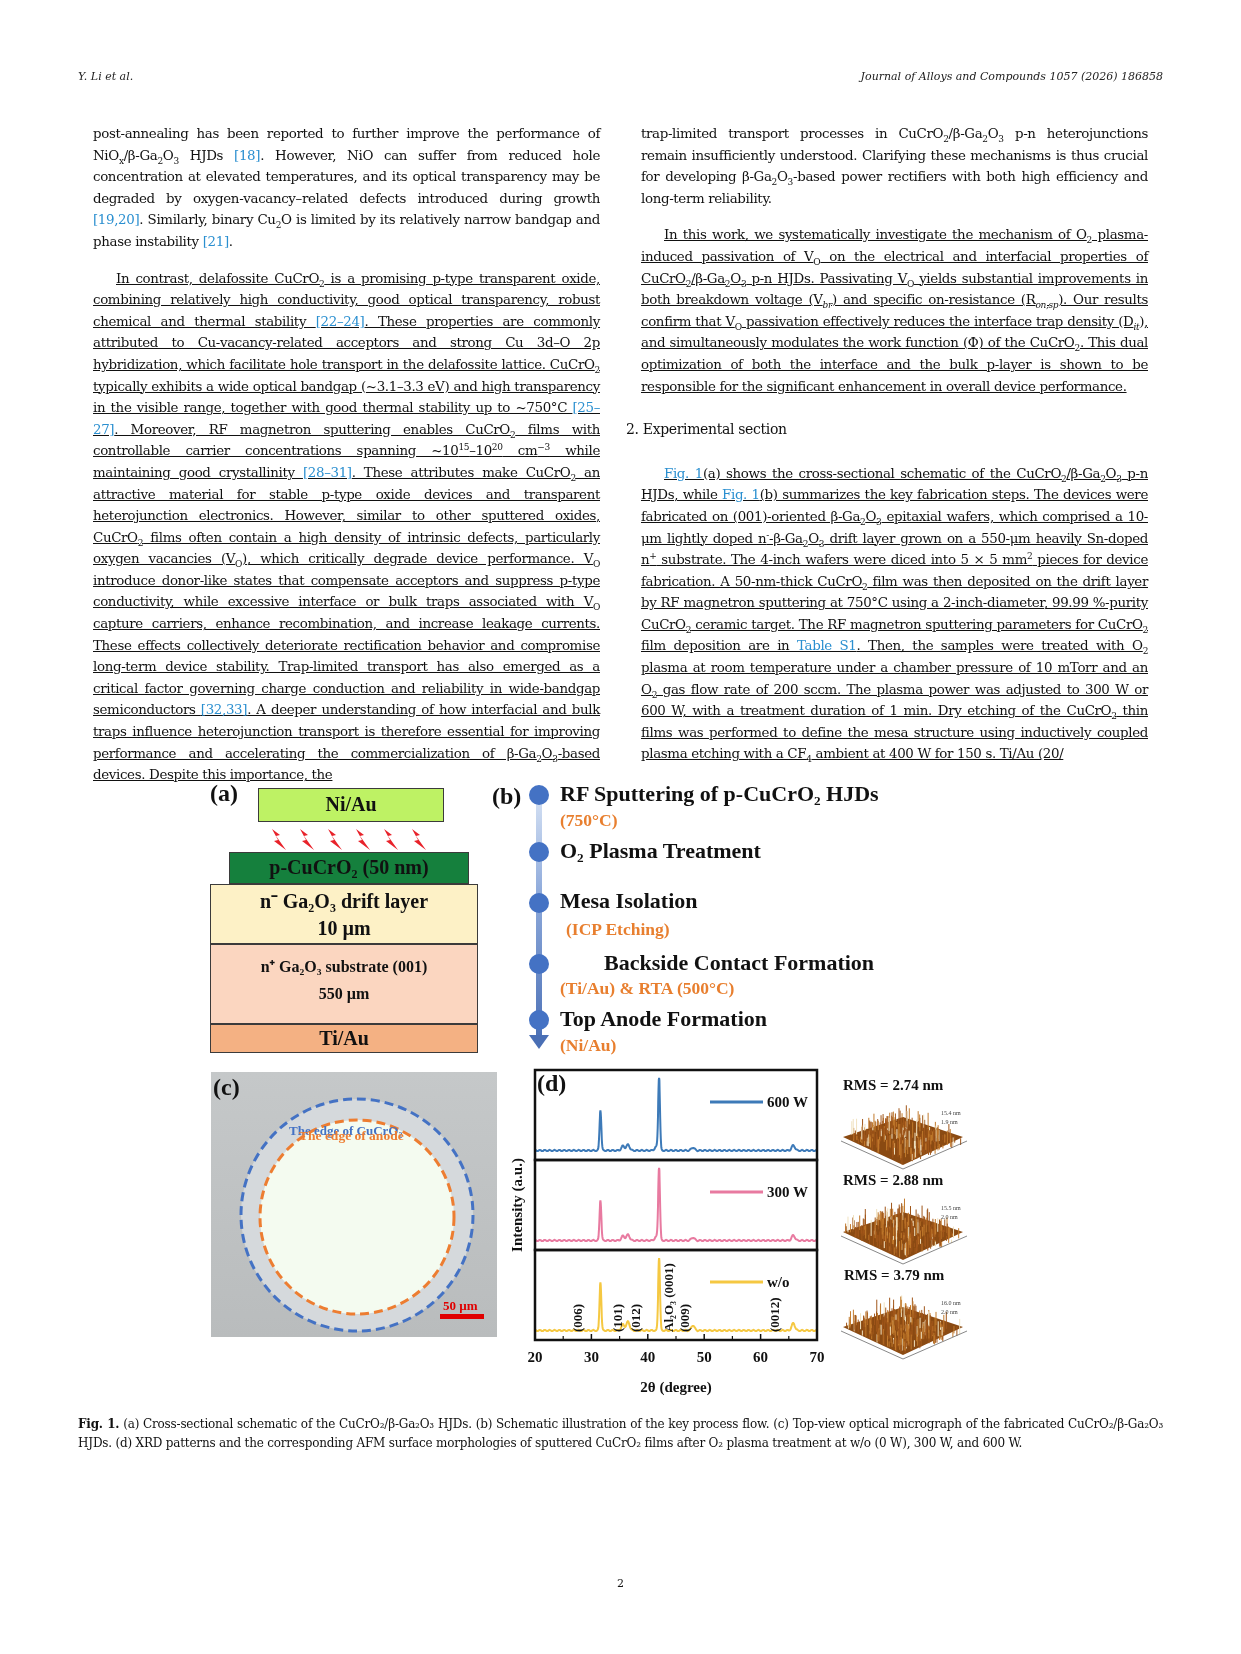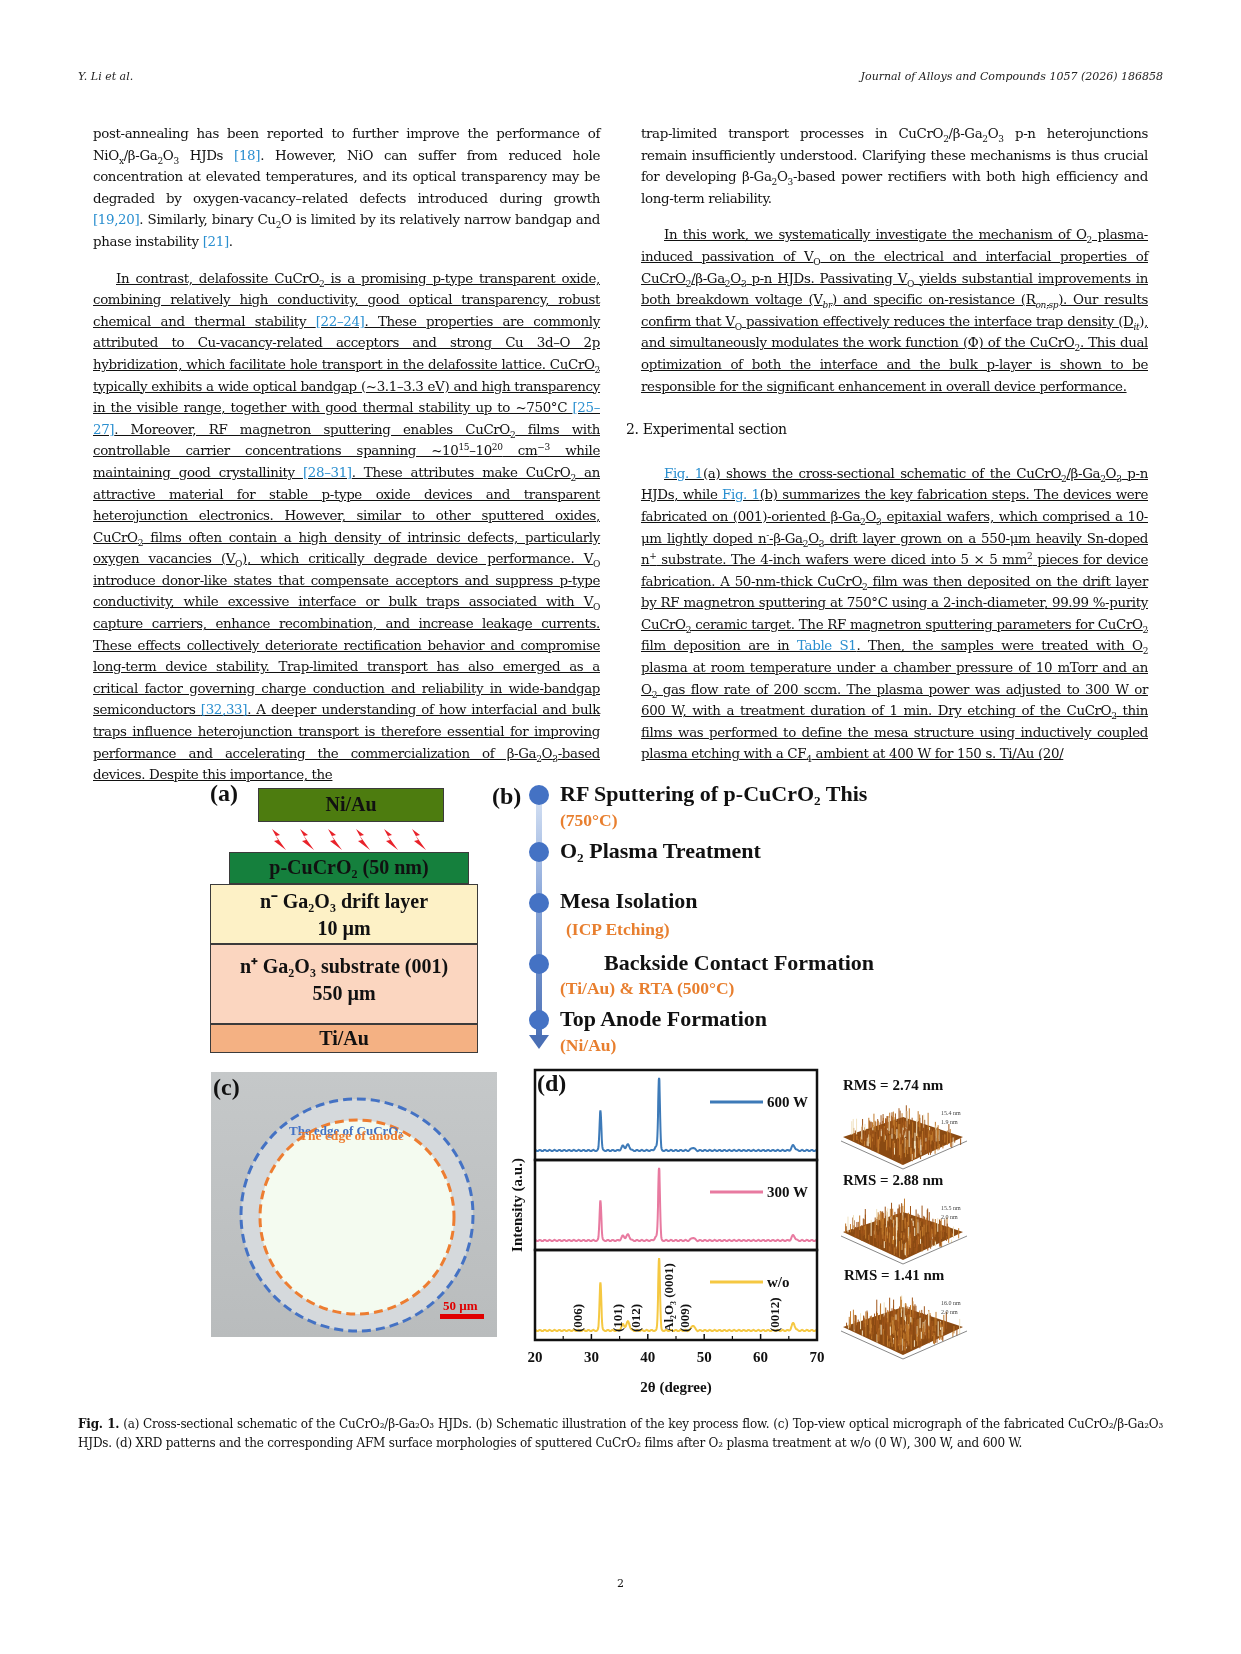--- a/index.html
+++ b/index.html
@@ -36,53 +36,53 @@
 
 <div class="col" style="left:626px;">
   <p><span>trap-limited transport processes in CuCrO</span><sub>2</sub><span>/β-Ga</span><sub>2</sub><span>O</span><sub>3</sub><span> p-n heterojunctions remain insufficiently understood. Clarifying these mechanisms is thus crucial for developing β-Ga</span><sub>2</sub><span>O</span><sub>3</sub><span>-based power rectifiers with both high efficiency and long-term reliability.</span></p>
   <p class="ind"><span>In this work, we systematically investigate the mechanism of O</span><sub>2</sub><span> plasma-induced passivation of V</span><sub>O</sub><span> on the electrical and interfacial properties of CuCrO</span><sub>2</sub><span>/β-Ga</span><sub>2</sub><span>O</span><sub>3</sub><span> p-n HJDs. Passivating V</span><sub>O</sub><span> yields substantial improvements in both breakdown voltage (V</span><sub style="font-style:italic">br</sub><span>) and specific on-resistance (R</span><sub style="font-style:italic">on,sp</sub><span>). Our results confirm that V</span><sub>O</sub><span> passivation effectively reduces the interface trap density (D</span><sub style="font-style:italic">it</sub><span>), and simultaneously modulates the work function (Φ) of the CuCrO</span><sub>2</sub><span>. This dual optimization of both the interface and the bulk p-layer is shown to be responsible for the significant enhancement in overall device performance.</span></p>
   <p class="sec">2.  Experimental section</p>
   <p class="ind"><a class="ref">Fig. 1</a><span>(a) shows the cross-sectional schematic of the CuCrO</span><sub>2</sub><span>/β-Ga</span><sub>2</sub><span>O</span><sub>3</sub><span> p-n HJDs, while </span><a class="ref">Fig. 1</a><span>(b) summarizes the key fabrication steps. The devices were fabricated on (001)-oriented β-Ga</span><sub>2</sub><span>O</span><sub>3</sub><span> epitaxial wafers, which comprised a 10-μm lightly doped n</span><sup>-</sup><span>-β-Ga</span><sub>2</sub><span>O</span><sub>3</sub><span> drift layer grown on a 550-μm heavily Sn-doped n</span><sup>+</sup><span> substrate. The 4-inch wafers were diced into 5 × 5 mm</span><sup>2</sup><span> pieces for device fabrication. A 50-nm-thick CuCrO</span><sub>2</sub><span> film was then deposited on the drift layer by RF magnetron sputtering at 750°C using a 2-inch-diameter, 99.99 %-purity CuCrO</span><sub>2</sub><span> ceramic target. The RF magnetron sputtering parameters for CuCrO</span><sub>2</sub><span> film deposition are in </span><a class="ref">Table S1</a><span>. Then, the samples were treated with O</span><sub>2</sub><span> plasma at room temperature under a chamber pressure of 10 mTorr and an O</span><sub>2</sub><span> gas flow rate of 200 sccm. The plasma power was adjusted to 300 W or 600 W, with a treatment duration of 1 min. Dry etching of the CuCrO</span><sub>2</sub><span> thin films was performed to define the mesa structure using inductively coupled plasma etching with a CF</span><sub>4</sub><span> ambient at 400 W for 150 s. Ti/Au (20/</span></p>
 </div>
 
 <div class="fig" style="left:210px;top:780px;width:270px;height:275px;">
   <div class="lbl" style="left:0;top:0;">(a)</div>
-  <div class="layer" style="left:48px;top:8px;width:186px;height:34px;font-size:20px;line-height:30px;background:#4d7c0f;">Ni/Au</div>
+  <div class="layer" style="left:48px;top:8px;width:186px;height:34px;font-size:20px;line-height:30px;background:#bef264;">Ni/Au</div>
   <svg style="position:absolute;left:48px;top:45px;" width="186" height="30">
     <g fill="#e8222a">
       <path d="M10 0 l8 6 -4 1 10 14 -12 -9 4 -1 z" transform="translate(4,4)"></path>
       <path d="M10 0 l8 6 -4 1 10 14 -12 -9 4 -1 z" transform="translate(32,4)"></path>
       <path d="M10 0 l8 6 -4 1 10 14 -12 -9 4 -1 z" transform="translate(60,4)"></path>
       <path d="M10 0 l8 6 -4 1 10 14 -12 -9 4 -1 z" transform="translate(88,4)"></path>
       <path d="M10 0 l8 6 -4 1 10 14 -12 -9 4 -1 z" transform="translate(116,4)"></path>
       <path d="M10 0 l8 6 -4 1 10 14 -12 -9 4 -1 z" transform="translate(144,4)"></path>
     </g>
   </svg>
   <div class="layer" style="left:19px;top:72px;width:240px;height:32px;font-size:20px;line-height:28px;background:#15803d;">p-CuCrO₂ (50 nm)</div>
   <div class="layer" style="left:0;top:104px;width:268px;height:60px;font-size:20px;line-height:27px;background:#fdf1c6;padding-top:3px;">
     <div>n⁻ Ga₂O₃ drift layer</div>
     <div>10 µm</div>
   </div>
-  <div class="layer" style="left:0;top:164px;width:268px;height:80px;font-size:20px;line-height:27px;background:#fbd6c0;padding-top:8px;">
+  <div class="layer" style="left:0;top:164px;width:268px;height:80px;font-size:16px;line-height:27px;background:#fbd6c0;padding-top:8px;">
     <div>n⁺ Ga₂O₃ substrate (001)</div>
     <div>550 µm</div>
   </div>
   <div class="layer" style="left:0;top:244px;width:268px;height:29px;font-size:20px;line-height:26px;background:#f4b183;">Ti/Au</div>
 </div>
 
 <div class="fig" style="left:490px;top:780px;width:420px;height:280px;">
   <div class="lbl" style="left:2px;top:3px;">(b)</div>
   <div style="position:absolute;left:46px;top:14px;width:6px;height:250px;background:linear-gradient(#d6e2f4,#8eaadb 40%,#4a6fb5);"></div>
   <div style="position:absolute;left:39px;top:255px;width:0;height:0;border-left:10px solid transparent;border-right:10px solid transparent;border-top:14px solid #4a6fb5;"></div>
   <div class="dot" style="left:39px;top:5px;"></div>
   <div class="dot" style="left:39px;top:62px;"></div>
   <div class="dot" style="left:39px;top:113px;"></div>
   <div class="dot" style="left:39px;top:174px;"></div>
   <div class="dot" style="left:39px;top:230px;"></div>
-  <div class="step" style="left:70px;top:1px;">RF Sputtering of p-CuCrO₂ This</div>
+  <div class="step" style="left:70px;top:1px;">RF Sputtering of p-CuCrO₂ HJDs</div>
   <div class="sub-step" style="left:70px;top:30px;">(750°C)</div>
   <div class="step" style="left:70px;top:58px;">O₂ Plasma Treatment</div>
   <div class="step" style="left:70px;top:108px;">Mesa Isolation</div>
   <div class="sub-step" style="left:76px;top:139px;">(ICP Etching)</div>
   <div class="step" style="left:70px;top:170px;margin-left:44px;">Backside Contact Formation</div>
   <div class="sub-step" style="left:70px;top:198px;">(Ti/Au) &amp; RTA (500°C)</div>
   <div class="step" style="left:70px;top:226px;">Top Anode Formation</div>
   <div class="sub-step" style="left:70px;top:255px;text-align:center;">(Ni/Au)</div>
 </div>
 
@@ -138,21 +138,21 @@
       <text x="0" y="0" text-anchor="start" font-size="13" font-weight="bold" fill="#111" transform="translate(135.392,264) rotate(-90)">(012)</text>
       <text x="0" y="0" text-anchor="start" font-size="13" font-weight="bold" fill="#111" transform="translate(168.104,264) rotate(-90)">Al₂O₃ (0001)</text>
       <text x="0" y="0" text-anchor="start" font-size="13" font-weight="bold" fill="#111" transform="translate(184.46,264) rotate(-90)">(009)</text>
       <text x="0" y="0" text-anchor="start" font-size="13" font-weight="bold" fill="#111" transform="translate(273.572,264) rotate(-90)">(0012)</text>
     </svg>
   <div class="lbl" style="left:32px;top:2px;">(d)</div>
 </div>
 
 <div class="rms" style="left:843px;top:1077px;">RMS = 2.74 nm</div>
 <div class="rms" style="left:843px;top:1172px;">RMS = 2.88 nm</div>
-<div class="rms" style="left:844px;top:1267px;">RMS = 1.41 nm</div>
+<div class="rms" style="left:844px;top:1267px;">RMS = 3.79 nm</div>
 <svg class="afm" style="left:833px;top:1095px;" width="140" height="80">
     <g class="afmg">
       <polygon points="10,42 70,22 130,42 70,70" fill="#8a4a12"></polygon>
       <line x1="73.07227366255145" y1="47.89381001371742" x2="73.07227366255145" y2="43.27716049382716" stroke="#a0561a" stroke-width="1"></line>
       <line x1="66.97556584362141" y1="47.314523319615915" x2="66.97556584362141" y2="43.214711934156384" stroke="#f0e2c0" stroke-width="1"></line>
       <line x1="70.01466049382717" y1="41.71466049382716" x2="70.01466049382717" y2="34.732510288065846" stroke="#c27a2c" stroke-width="1"></line>
       <line x1="54.04140946502057" y1="30.9954561042524" x2="54.04140946502057" y2="21.015740740740743" stroke="#a0561a" stroke-width="1"></line>
       <line x1="59.79655349794239" y1="32.98407064471879" x2="59.79655349794239" y2="22.13847736625514" stroke="#a0561a" stroke-width="1"></line>
       <line x1="23.576388888888893" y1="39.87803497942387" x2="23.576388888888893" y2="23.730349794238688" stroke="#f0e2c0" stroke-width="1"></line>
       <line x1="43.899434156378604" y1="52.023028120713306" x2="43.899434156378604" y2="35.64320987654321" stroke="#a0561a" stroke-width="1"></line>

